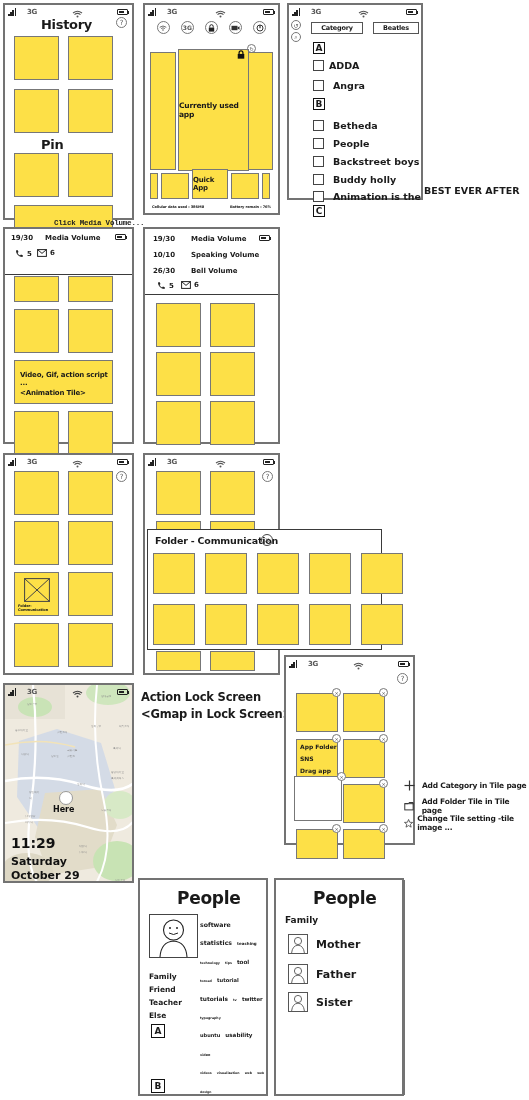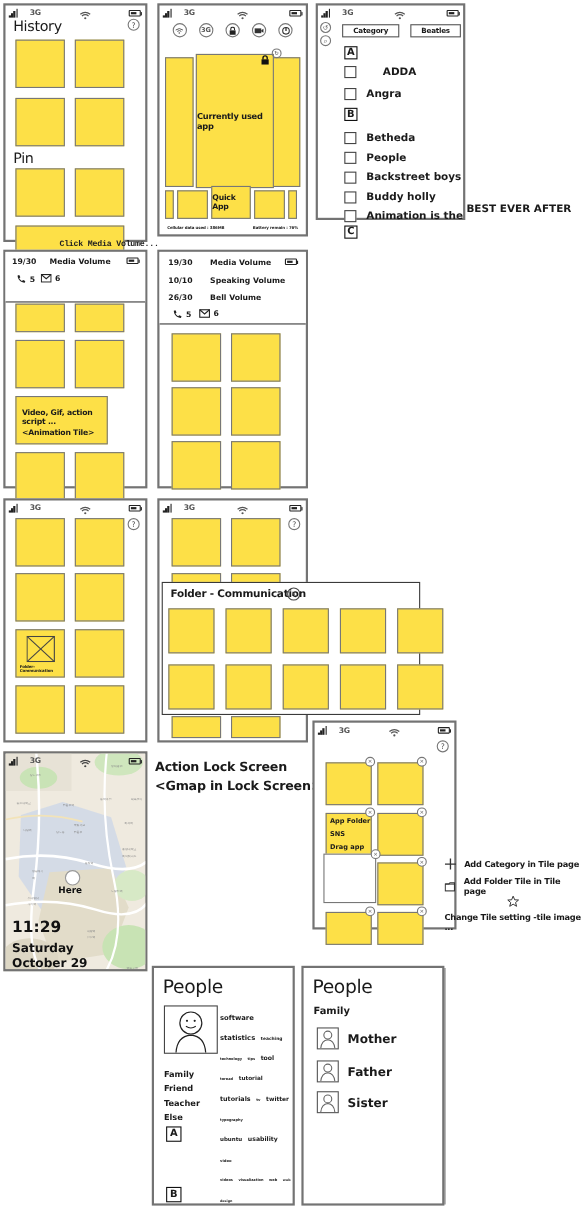--- a/index.html
+++ b/index.html
@@ -20,21 +20,21 @@
   .sb-sig i:nth-child(2){left:2.2px; height:4px;}
   .sb-sig i:nth-child(3){left:4.4px; height:6px;}
   .sb-sig i:nth-child(4){left:6.6px; height:8px;}
   .sb-3g { font-size:7px; font-weight:bold; color:#555; margin-left:10px; letter-spacing:-.3px;}
   .sb-wifi { margin-left:auto; margin-right:auto; }
   .sb-batt { width:11px; height:6px; border:1.2px solid #222; border-radius:1px; position:relative; }
   .sb-batt::after{content:""; position:absolute; right:-2.4px; top:1.4px; width:1.4px; height:2.6px; background:#222;}
   .sb-batt i { position:absolute; left:1px; top:1px; bottom:1px; width:5px; background:#222; }
 
   .tile { border:1px solid #777; background:#fde047; }
-  .hdg { font-weight:normal; letter-spacing:-.3px; }
+  .hdg { font-weight:bold; letter-spacing:-.3px;margin-left:29px; }
   .circ { border:1.2px solid #777; border-radius:50%; display:flex; align-items:center; justify-content:center; color:#555; }
   .cap { position:absolute; font-size:7.5px; font-weight:bold; color:#222; letter-spacing:-.2px; white-space:nowrap;}
   .lbl { font-size:7px; font-weight:bold; letter-spacing:-.2px; }
   .chk { width:11px; height:11px; border:1.2px solid #444; background:#fff; }
   .ltr { width:12px; height:12px; border:1.3px solid #111; display:flex; align-items:center;
          justify-content:center; font-size:9px; font-weight:bold; background:#fff;}
   .btnbox { border:1px solid #555; background:#fff; display:flex; align-items:center; justify-content:center;
             font-size:6.5px; font-weight:bold; letter-spacing:-.2px; }
 </style>
 </head>
@@ -176,21 +176,21 @@
   <div class="btnbox" style="position:absolute; left:22px; top:17px; width:52px; height:12px;">
     <span>Category</span>
   </div>
   <div class="btnbox" style="position:absolute; left:84px; top:17px; width:46px; height:12px;">
     <span>Beatles</span>
   </div>
 
   <div class="ltr" style="position:absolute; left:24px; top:37px;">
     <span>A</span>
   </div>
-  <div style="position:absolute; left:24px; top:55px; display:flex; align-items:center; gap:24px;text-align:right;">
+  <div style="position:absolute; left:24px; top:55px; display:flex; align-items:center; gap:5px;text-align:right;">
     <span class="chk"></span>
     <span style="font-size:9.5px; font-weight:bold;">ADDA</span>
   </div>
   <div style="position:absolute; left:24px; top:75px; display:flex; align-items:center; gap:9px;">
     <span class="chk"></span>
     <span style="font-size:9.5px; font-weight:bold;">Angra</span>
   </div>
 
   <div class="ltr" style="position:absolute; left:24px; top:93px;">
     <span>B</span>
@@ -239,21 +239,21 @@
           <rect x="0.6" y="0.6" width="8.8" height="6.8" stroke="#222" fill="none" stroke-width="1"></rect>
           <path d="M0.6 0.6 L5 4.4 L9.4 0.6" stroke="#222" fill="none" stroke-width="1"></path>
         </svg>
       <span style="font-size:7px; font-weight:bold;">6</span>
     </div>
   </div>
   <div class="tile" style="position:absolute; left:9px; top:47px; width:45px; height:26px;"></div>
   <div class="tile" style="position:absolute; left:63px; top:47px; width:45px; height:26px;"></div>
   <div class="tile" style="position:absolute; left:9px; top:80px; width:45px; height:44px;"></div>
   <div class="tile" style="position:absolute; left:63px; top:80px; width:45px; height:44px;"></div>
-  <div class="tile" style="position:absolute; left:9px; top:131px; width:84px; height:44px;">
+  <div class="tile" style="position:absolute; left:9px; top:131px; width:99px; height:44px;">
     <div class="lbl" style="position:absolute; left:5px; top:10px; font-size:7px;">Video, Gif, action script ...</div>
     <div class="lbl" style="position:absolute; left:5px; top:28px; font-size:7px;">&lt;Animation Tile&gt;</div>
   </div>
   <div class="tile" style="position:absolute; left:9px; top:182px; width:45px; height:44px;"></div>
   <div class="tile" style="position:absolute; left:63px; top:182px; width:45px; height:44px;"></div>
 </div>
 
 <div class="panel" style="left:143px; top:227px; width:137px; height:217px;">
   <div style="position:absolute; left:0; top:0; right:0; height:66px; border-bottom:1px solid #3a3a3a; background:#fff;">
     <div style="position:absolute; left:8px; top:6px; font-size:7px; font-weight:bold;">19/30</div>
@@ -502,21 +502,21 @@
     </svg>
   <span style="font-size:7.5px; font-weight:bold; letter-spacing:-.2px;">Add Category in Tile page</span>
 </div>
 <div style="position:absolute; left:404px; top:797px; display:flex; align-items:center; gap:7px;">
   <svg width="11" height="11" viewBox="0 0 11 11">
       <path d="M0.8 2.6 H4.2 L5.2 1.4 H9.4 V3.2" stroke="#333" fill="none" stroke-width="1"></path>
       <rect x="0.8" y="2.6" width="8.6" height="6.4" stroke="#333" fill="none" stroke-width="1"></rect>
     </svg>
   <span style="font-size:7.5px; font-weight:bold; letter-spacing:-.2px;">Add Folder Tile in Tile page</span>
 </div>
-<div style="position:absolute; left:404px; top:814px; display:flex; align-items:center; gap:4px;flex-direction:column;">
+<div style="position:absolute; left:404px; top:814px; display:flex; align-items:center; gap:4px;">
   <svg width="11" height="11" viewBox="0 0 11 11">
       <path d="M5.5 0.7 L6.9 4 L10.4 4.2 L7.7 6.5 L8.6 9.9 L5.5 8 L2.4 9.9 L3.3 6.5 L0.6 4.2 L4.1 4 Z" stroke="#333" fill="none" stroke-width="0.9"></path>
     </svg>
   <span style="font-size:7.5px; font-weight:bold; letter-spacing:-.2px;">Change Tile setting -tile image ...</span>
 </div>
 
 <div class="panel" style="left:355px; top:880px; width:50px; height:215px; background:#fff; z-index:1;">
   <div style="position:absolute; left:8px; top:27px; font-size:14px; font-weight:bold;">Ne</div>
   <div style="position:absolute; left:8px; top:48px; font-size:6px; font-weight:bold;">statistics</div>
   <div style="position:absolute; left:8px; top:56px; font-size:6px; font-weight:bold;">teaching</div>

